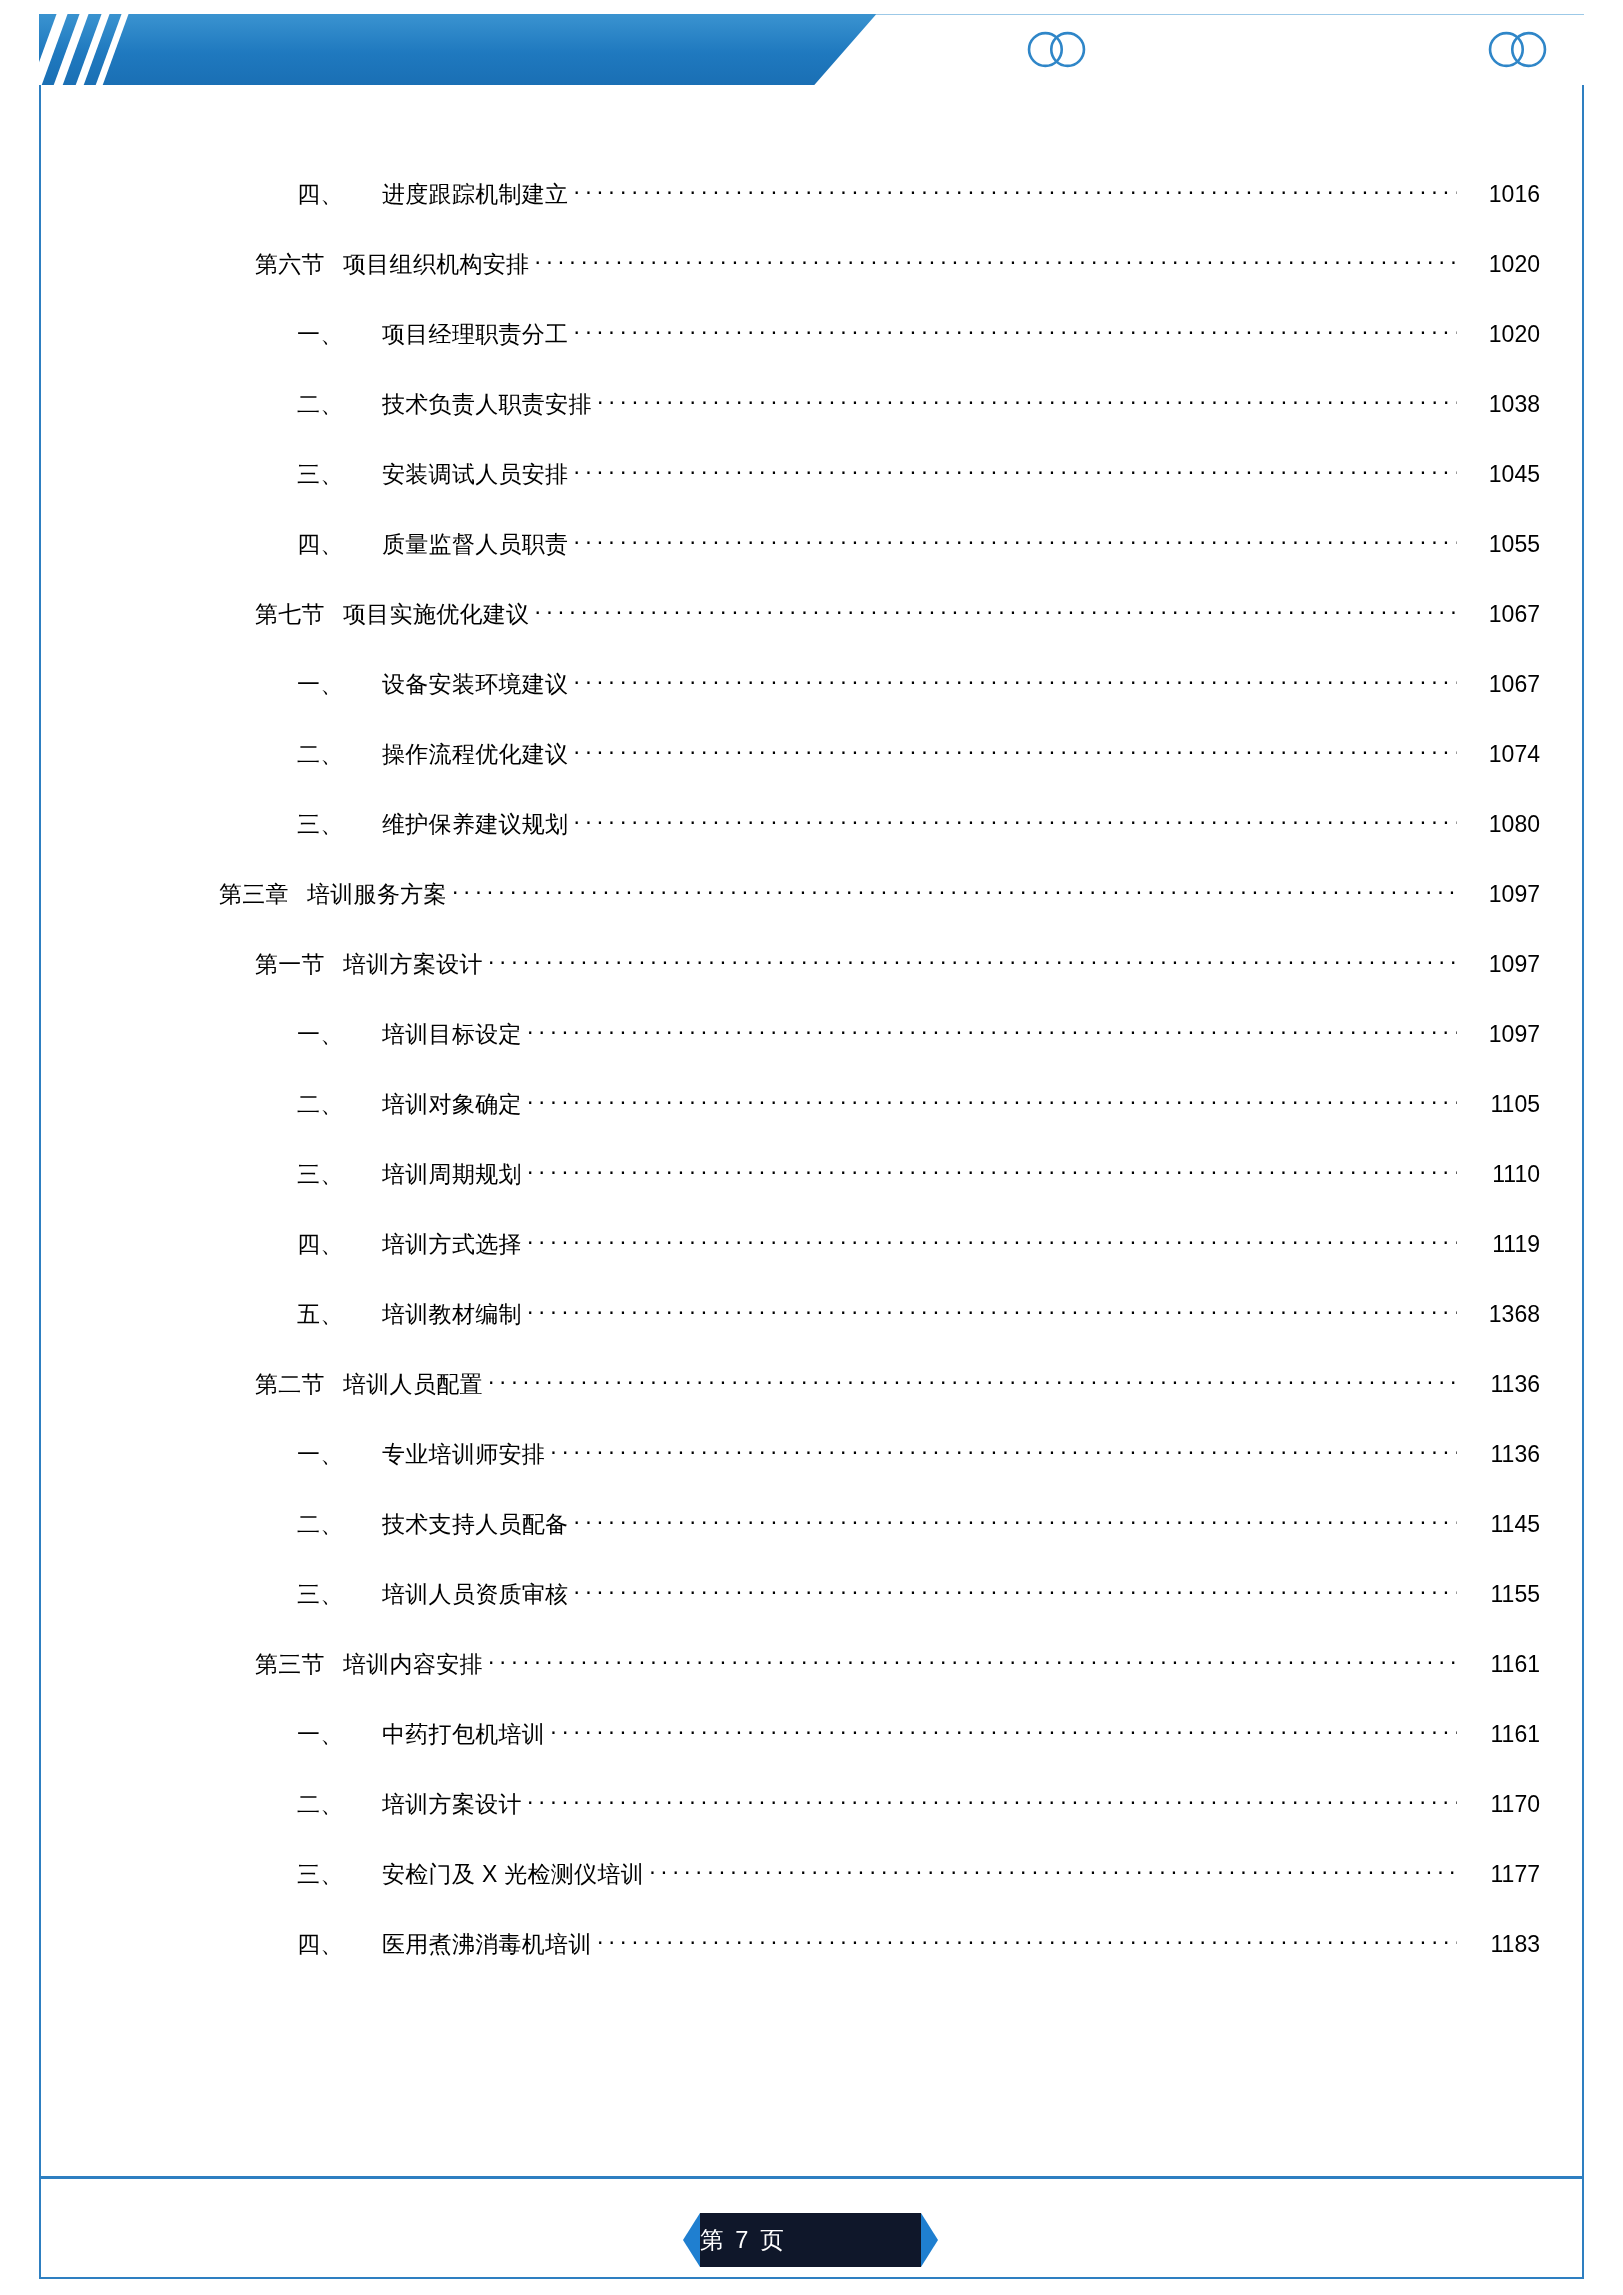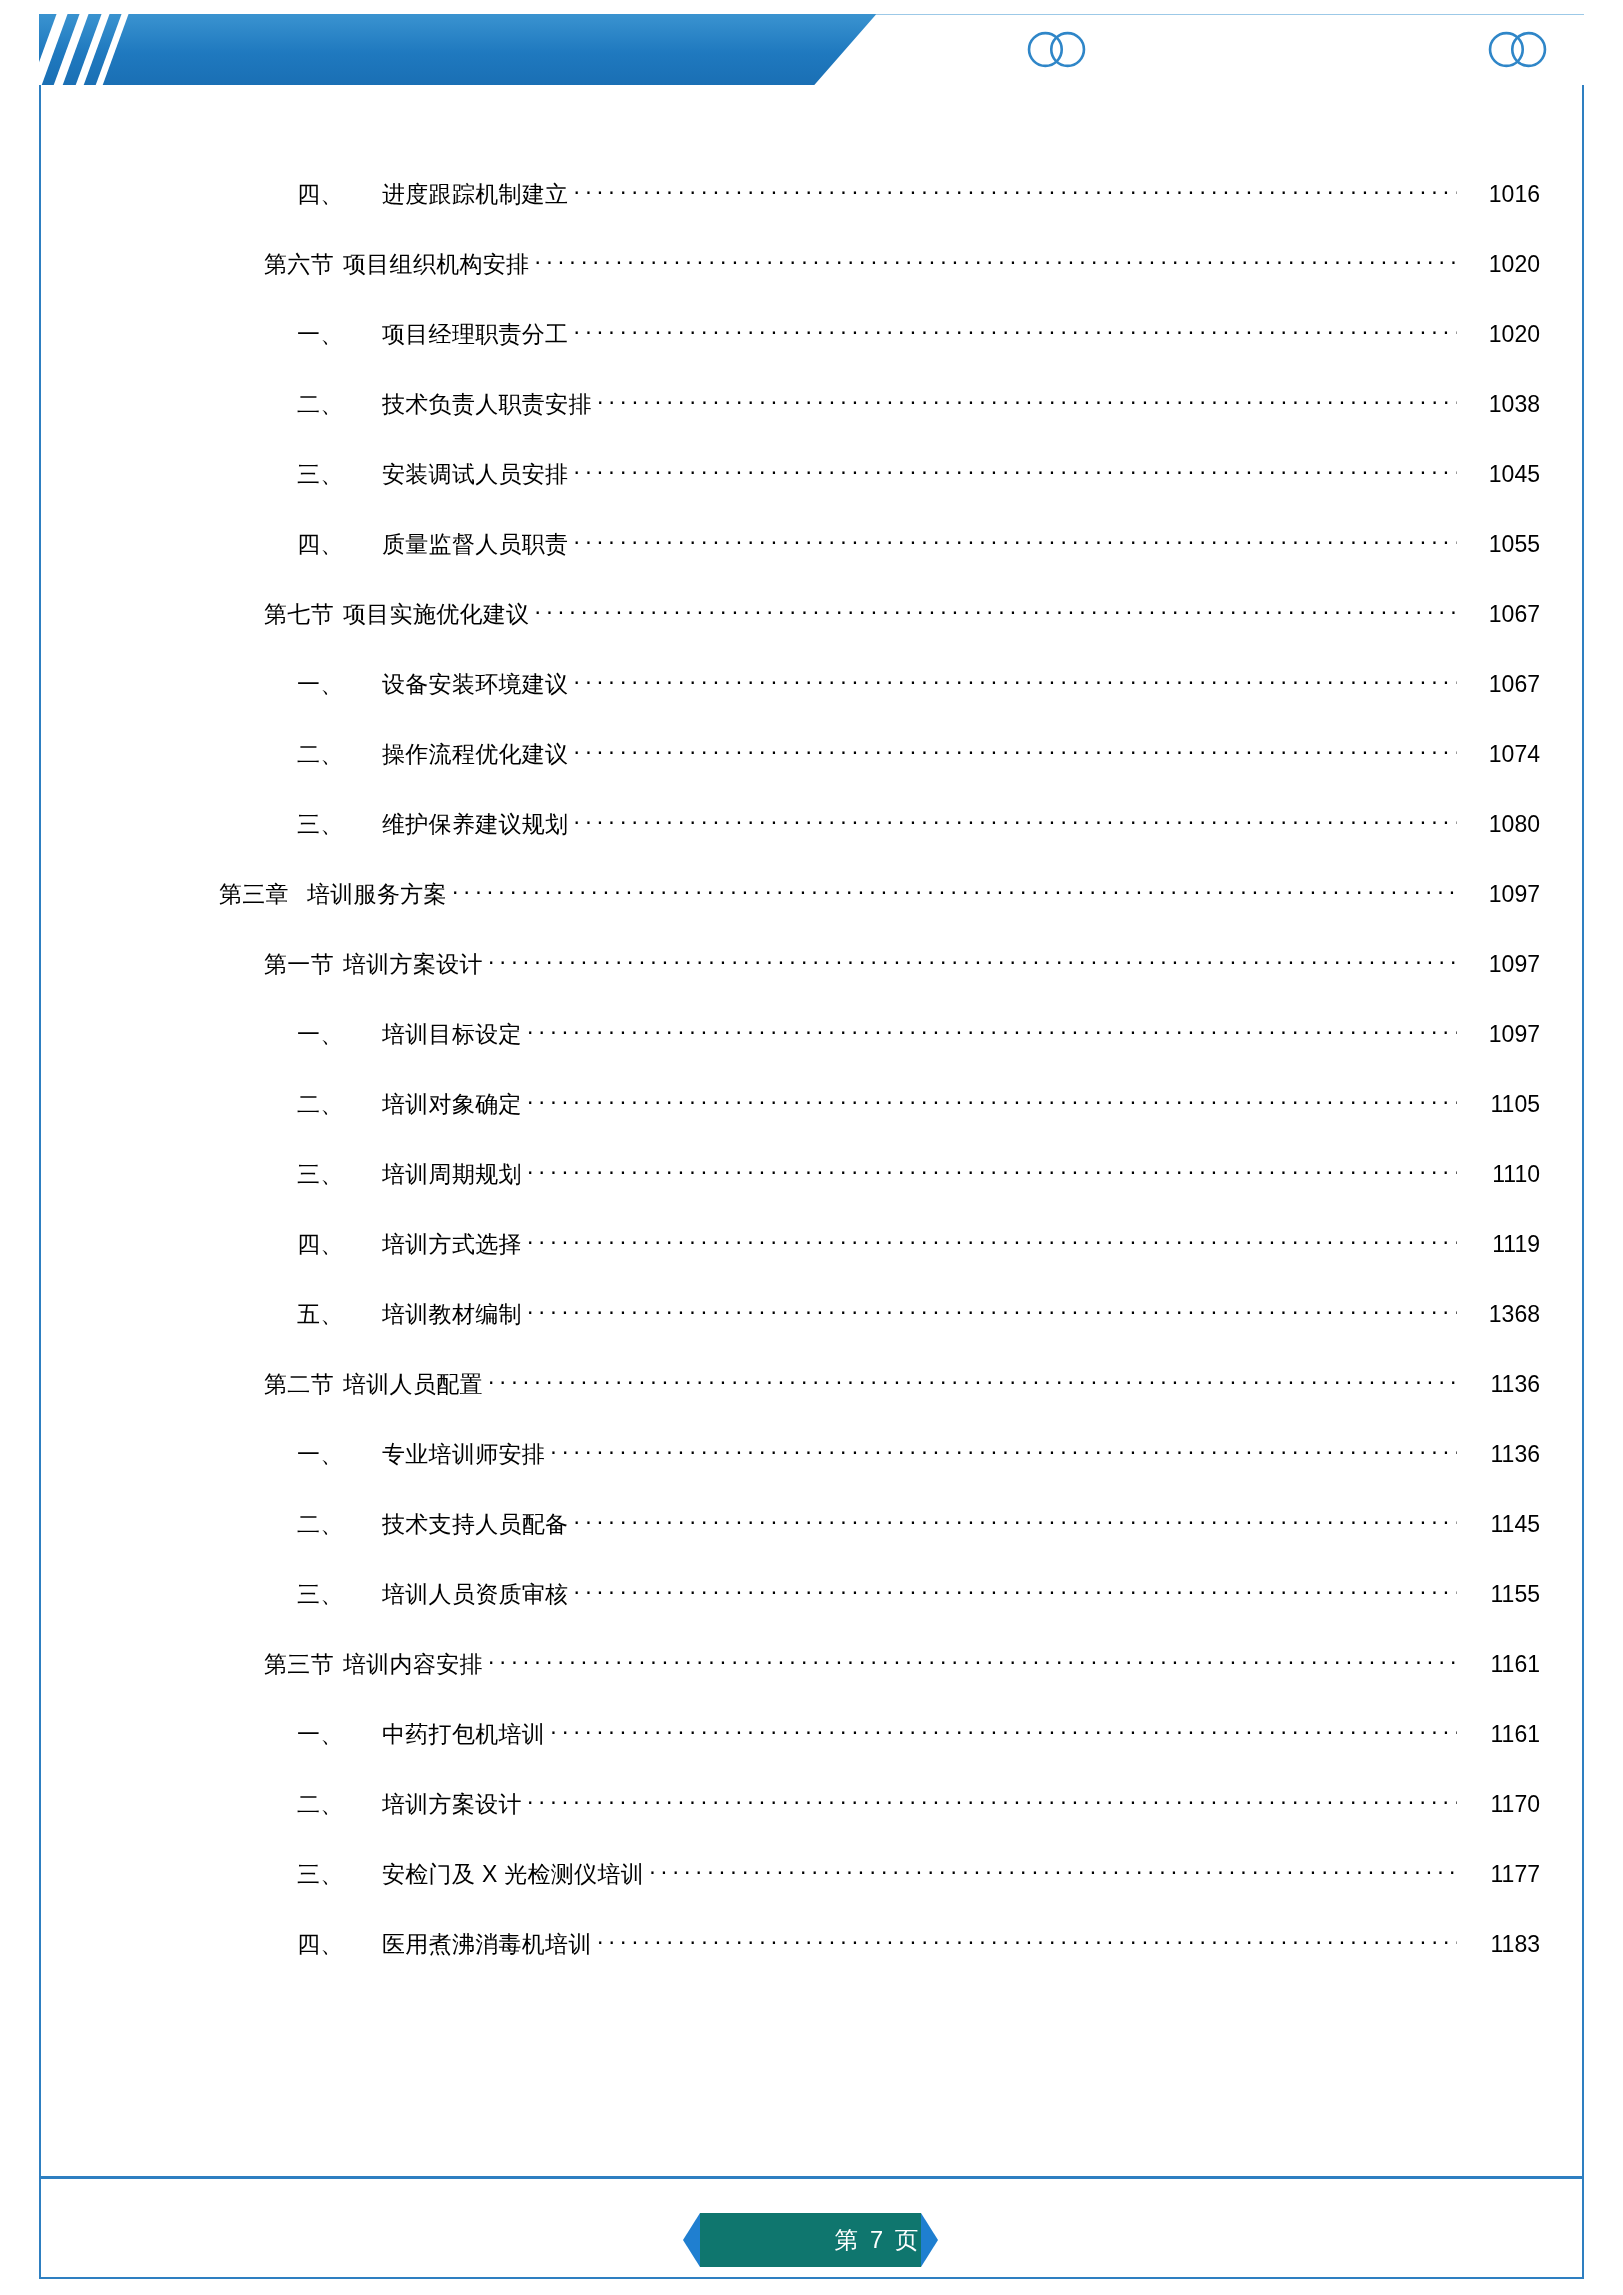--- a/index.html
+++ b/index.html
@@ -123,41 +123,41 @@
     font-size: 23px;
     margin-top: 24px;
   }
 
   
   .lvl-chapter .lvl-pad { width: 180px; }
   .lvl-section .lvl-pad { width: 216px; }
   .lvl-item    .lvl-pad { width: 258px; }
 
   .lvl-chapter .num { width: 88px; }
-  .lvl-section .num { width: 88px; text-align: center; }
+  .lvl-section .num { width: 88px; }
   .lvl-item    .num { width: 85px; }
 
   .toc-row .gap-right { flex: 0 0 auto; width: 44px; }
 
   
   .footer-rule {
     position: absolute;
     left: 39px; top: 2176px;
     width: 1545px; height: 2.6px;
     background: #2e7fc1;
   }
   .footer-badge {
     position: absolute;
     left: 700px; top: 2213px;
     width: 221px; height: 54px;
-    background: #0f766e;
+    background: #0f172a;
     color: #ffffff;
     font-size: 23.6px;
     line-height: 54px;
-    text-align: right;
+    text-align: left;
     letter-spacing: 2.6px;
   }
   .footer-badge .wing {
     position: absolute; top: 0; width: 0; height: 0;
   }
   .footer-badge .wing.l {
     left: -17px;
     border-top: 27px solid transparent;
     border-bottom: 27px solid transparent;
     border-right: 17px solid #1f7fd0;

